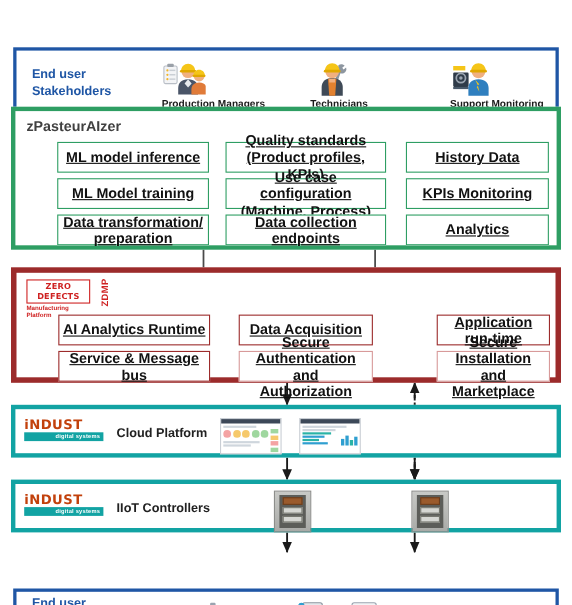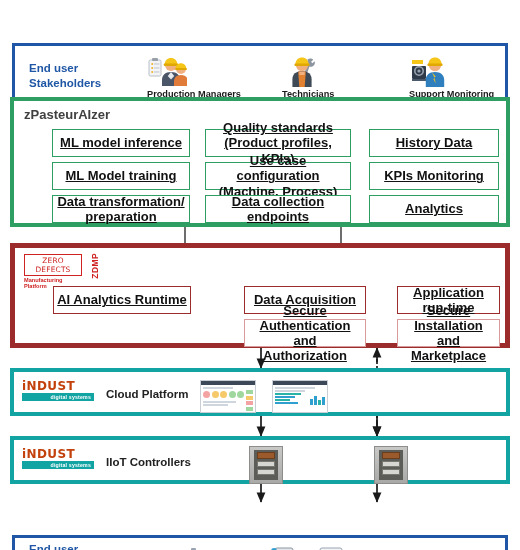--- a/index.html
+++ b/index.html
@@ -66,21 +66,21 @@
     white-space: pre-line;
     text-decoration: underline;
   }
   .mod-red { border: 1.6px solid #9c2b2b; }
   .mod-red-lite { border: 1.6px solid #d89a9a; }
 
   
   .zdmp { position: absolute; left: 9px; top: 6px; width: 74px; height: 30px; }
   .zdmp-box {
     border: 1.4px solid #cf2222; color: #cf2222;
-    font-size: 7.4px; font-weight: normal; letter-spacing: .2px;
+    font-size: 7.4px; font-weight: bold; letter-spacing: .2px;
     padding: 1px 2px; display: inline-block; width: 58px; text-align: center;
     font-family: "DejaVu Sans", sans-serif;
   }
   .zdmp-sub { color: #cf2222; font-size: 5.6px; font-weight: bold; line-height: 1.12; margin-top: 1px; width: 58px; }
   .zdmp-vert {
     position: absolute; right: -2px; top: -1px;
     color: #cf2222; font-size: 8.5px; font-weight: bold;
     writing-mode: vertical-rl; transform: rotate(180deg);
     letter-spacing: .4px;
   }
@@ -275,23 +275,24 @@
 
     <div class="zdmp">
       <div class="zdmp-box">ZERO DEFECTS</div>
       <div class="zdmp-sub" style="white-space:pre-line;">Manufacturing
 Platform</div>
       <div class="zdmp-vert">ZDMP</div>
     </div>
 
     <div class="col" style="left:38px; top:38px; width:138px;">
       <div class="mod mod-red">AI Analytics Runtime</div>
-    </div>
-
-    <div class="col" style="left:205px; top:38px; width:146px;padding-left:24px;">
+      <div class="mod mod-red">Service &amp; Message bus</div>
+    </div>
+
+    <div class="col" style="left:178px; top:38px; width:146px;padding-left:24px;">
       <div class="mod mod-red">Data Acquisition</div>
       <div class="mod mod-red-lite">Secure Authentication and
 Authorization</div>
     </div>
 
     <div class="col" style="left:355px; top:38px; width:130px;padding-left:27px;">
       <div class="mod mod-red">Application run-time</div>
       <div class="mod mod-red-lite">Secure Installation and
 Marketplace</div>
     </div>

